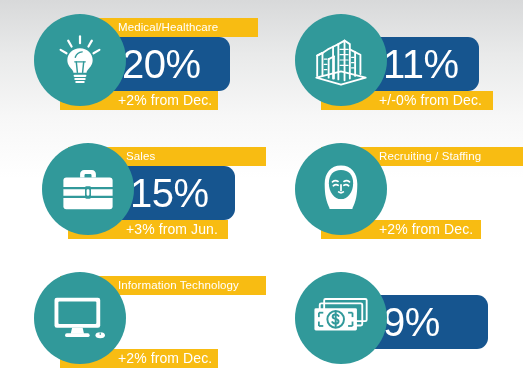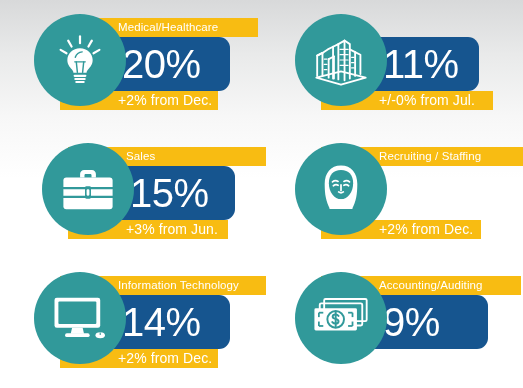--- a/index.html
+++ b/index.html
@@ -156,21 +156,21 @@
         </span>
     </div>
   </div>
     <div class="card" style="left: 261px; top: 0px;">
 
     <div class="value-box" style="width:146px">
       <span class="value-text">11%</span>
     </div>
 
     <div class="bottom-banner" style="width:172px">
-      <span class="bottom-banner-label">+/-0% from Jul.</span>
+      <span class="bottom-banner-label">+/-0% from Dec.</span>
     </div>
 
     <div class="circle">
       <span>
     <svg width="60" height="58" viewBox="0 0 68 64" aria-hidden="true">
       <g fill="none" stroke="#ffffff" stroke-width="2.1" stroke-linejoin="round" stroke-linecap="round">
         <path d="M6 52 L34 60 L62 52 L34 45 Z"></path>
         <path d="M13 24 L13 50"></path>
         <path d="M25 17 L25 53"></path>
         <path d="M13 24 L19 20 L25 17"></path>
@@ -255,45 +255,39 @@
       <path d="M22.2 43.4c0 4.4-2.4 7.6-6.2 10.6h26c-3.8-3-6.2-6.2-6.2-10.6z" fill="#ffffff"></path>
     </svg>
         </span>
     </div>
   </div>
     <div class="card" style="left: 0px; top: 258px; text-align: right;">
     <div class="top-banner" style="width:206px">
       <span class="top-banner-label">Information Technology</span>
     </div>
 
-    <div class="value-box" style="width:158px">
-      <span class="value-text">14%</span>
-    </div>
 
     <div class="bottom-banner" style="width:158px">
       <span class="bottom-banner-label">+2% from Dec.</span>
     </div>
 
     <div class="circle">
       <span>
     <svg width="58" height="52" viewBox="0 0 66 58" aria-hidden="true">
       <rect x="4" y="6" width="52" height="34" rx="2.6" fill="#ffffff"></rect>
       <rect x="8.4" y="10.2" width="43.2" height="25.6" rx="1.2" fill="#31999a"></rect>
       <path d="M24 40h12l1.6 7H22.4z" fill="#ffffff"></path>
       <rect x="16" y="46.4" width="28" height="4.2" rx="2.1" fill="#ffffff"></rect>
       <ellipse cx="56" cy="48.6" rx="5.4" ry="3.4" fill="#ffffff"></ellipse>
       <line x1="56" y1="45.4" x2="56" y2="48.4" stroke="#31999a" stroke-width="1.2"></line>
     </svg>
         </span>
     </div>
   </div>
     <div class="card" style="left: 261px; top: 258px;">
-    <div class="top-banner" style="width:200px">
-      <span class="top-banner-label">Accounting/Auditing</span>
-    </div>
 
     <div class="value-box" style="width:155px">
       <span class="value-text">9%</span>
     </div>
 
 
     <div class="circle">
       <span>
     <svg width="62" height="48" viewBox="0 0 70 54" aria-hidden="true">
       <g fill="none" stroke="#ffffff" stroke-width="2.1">

